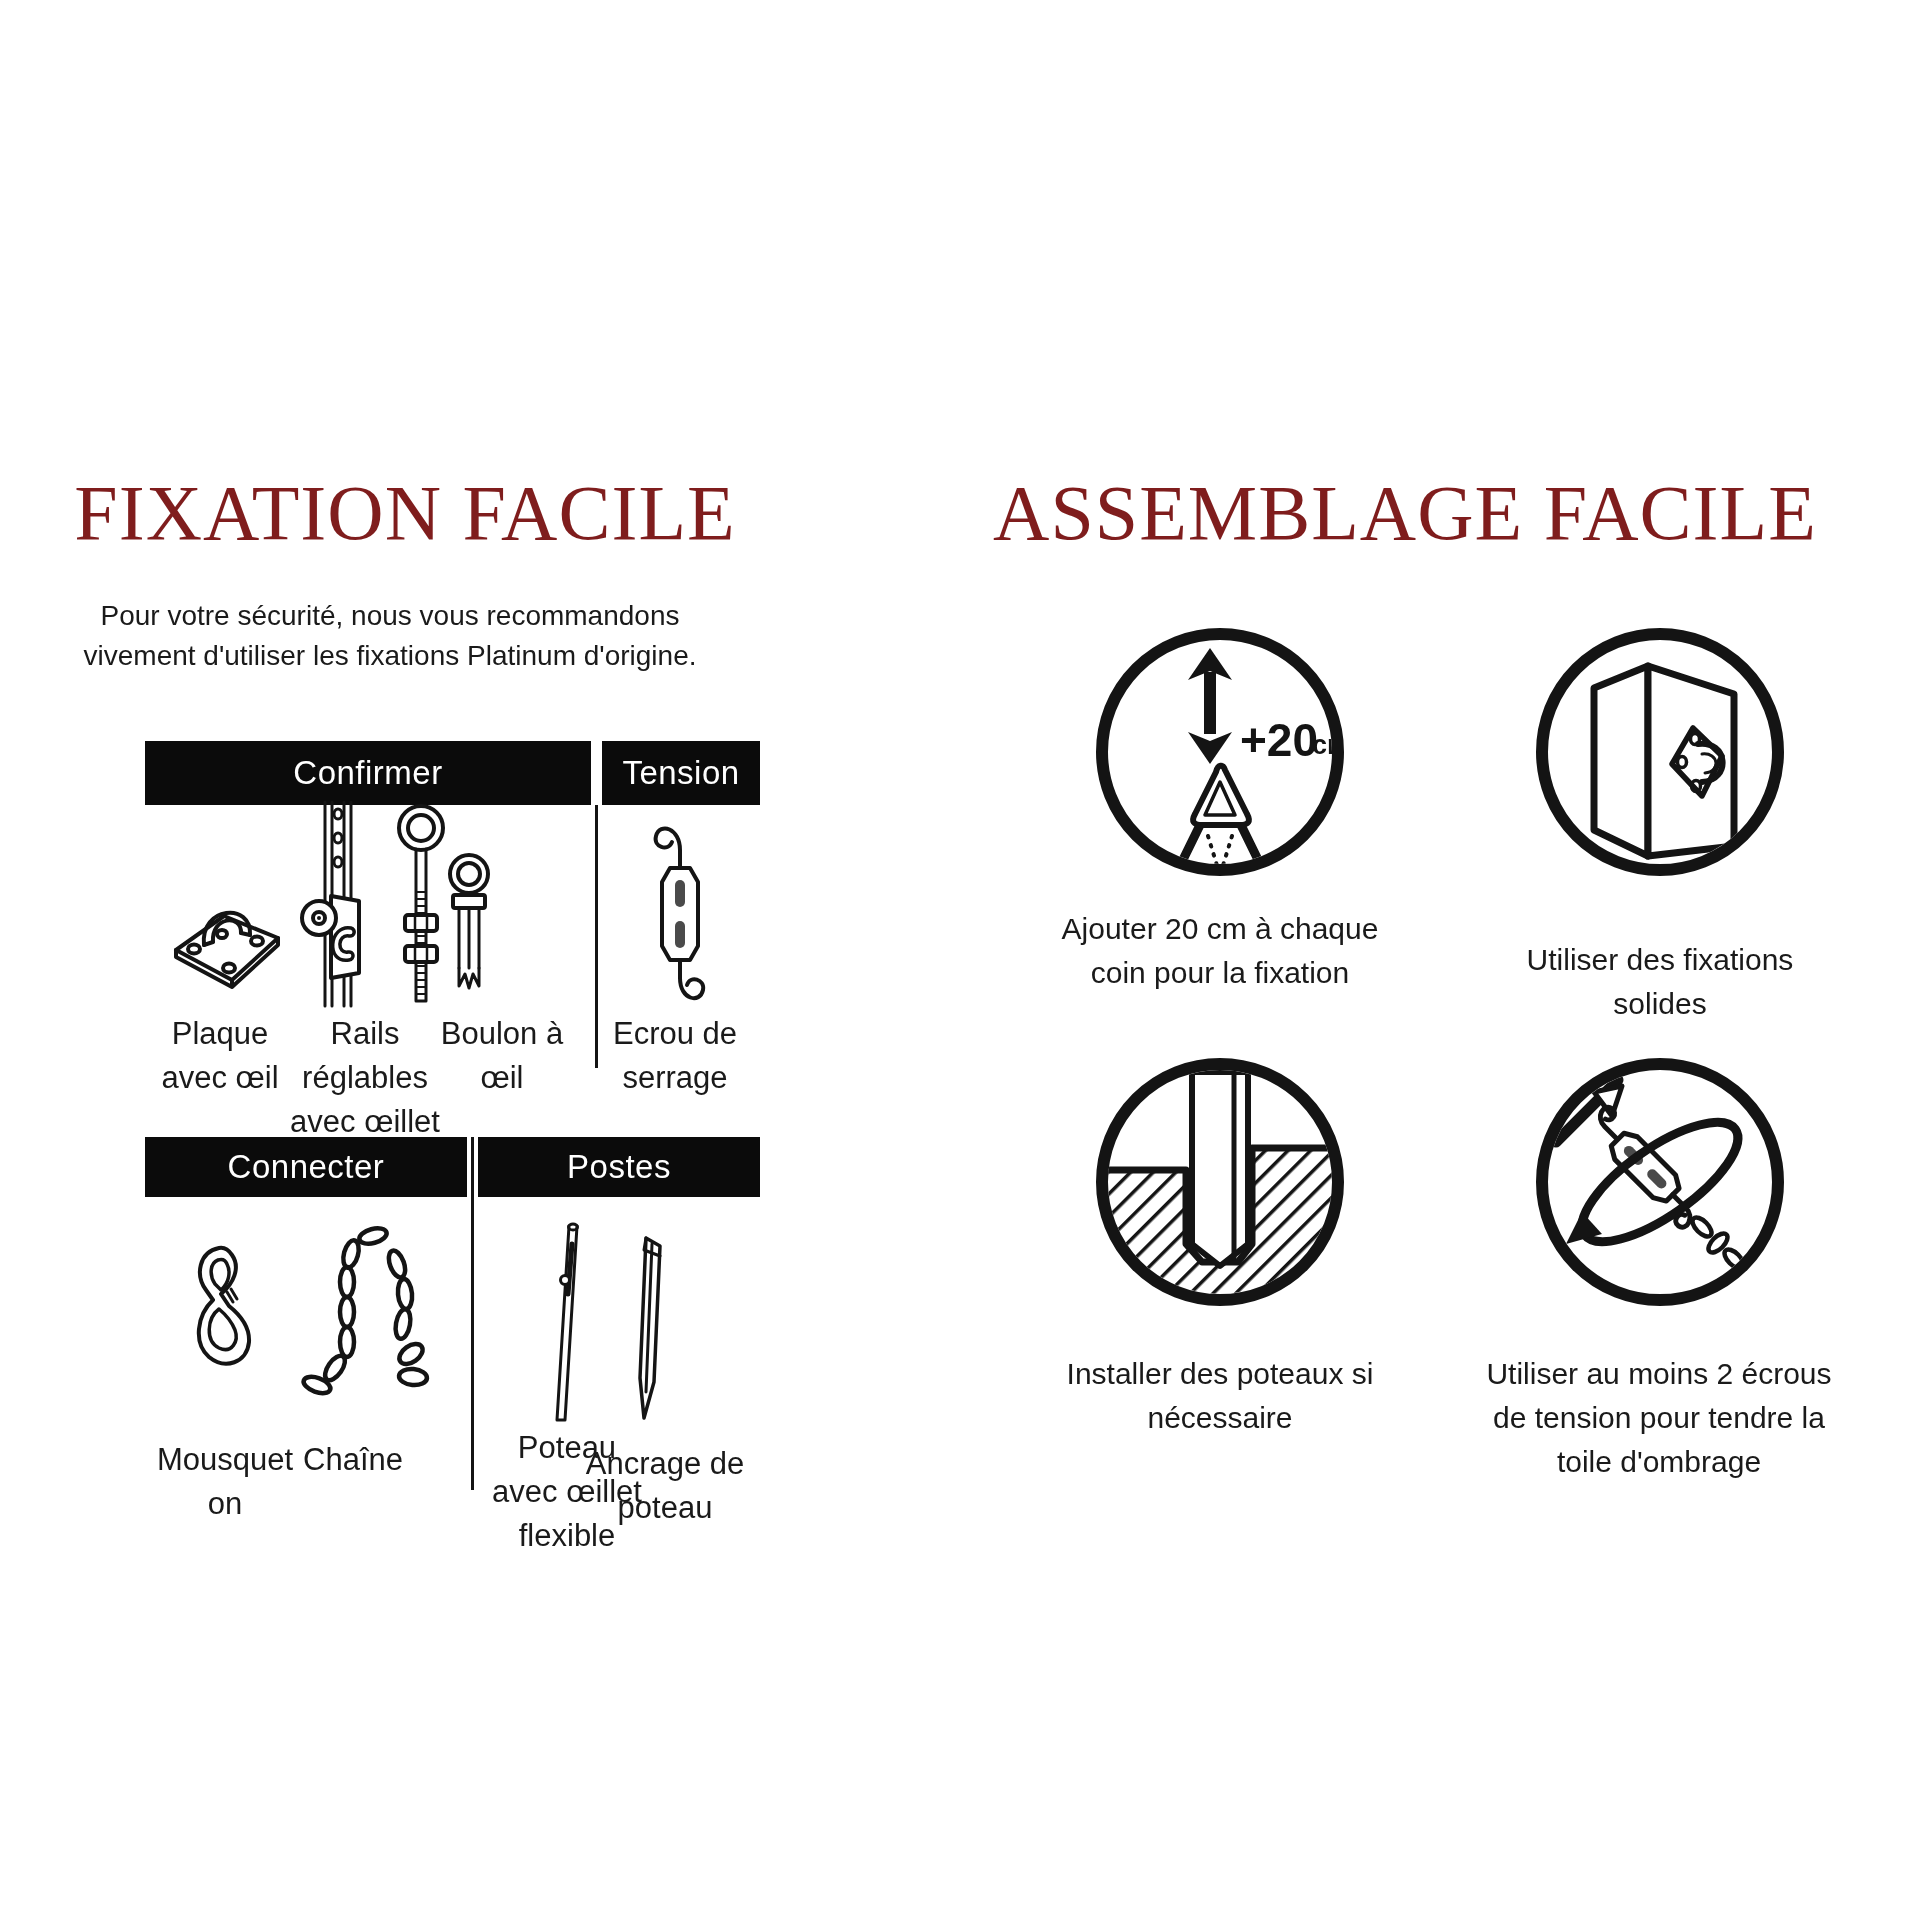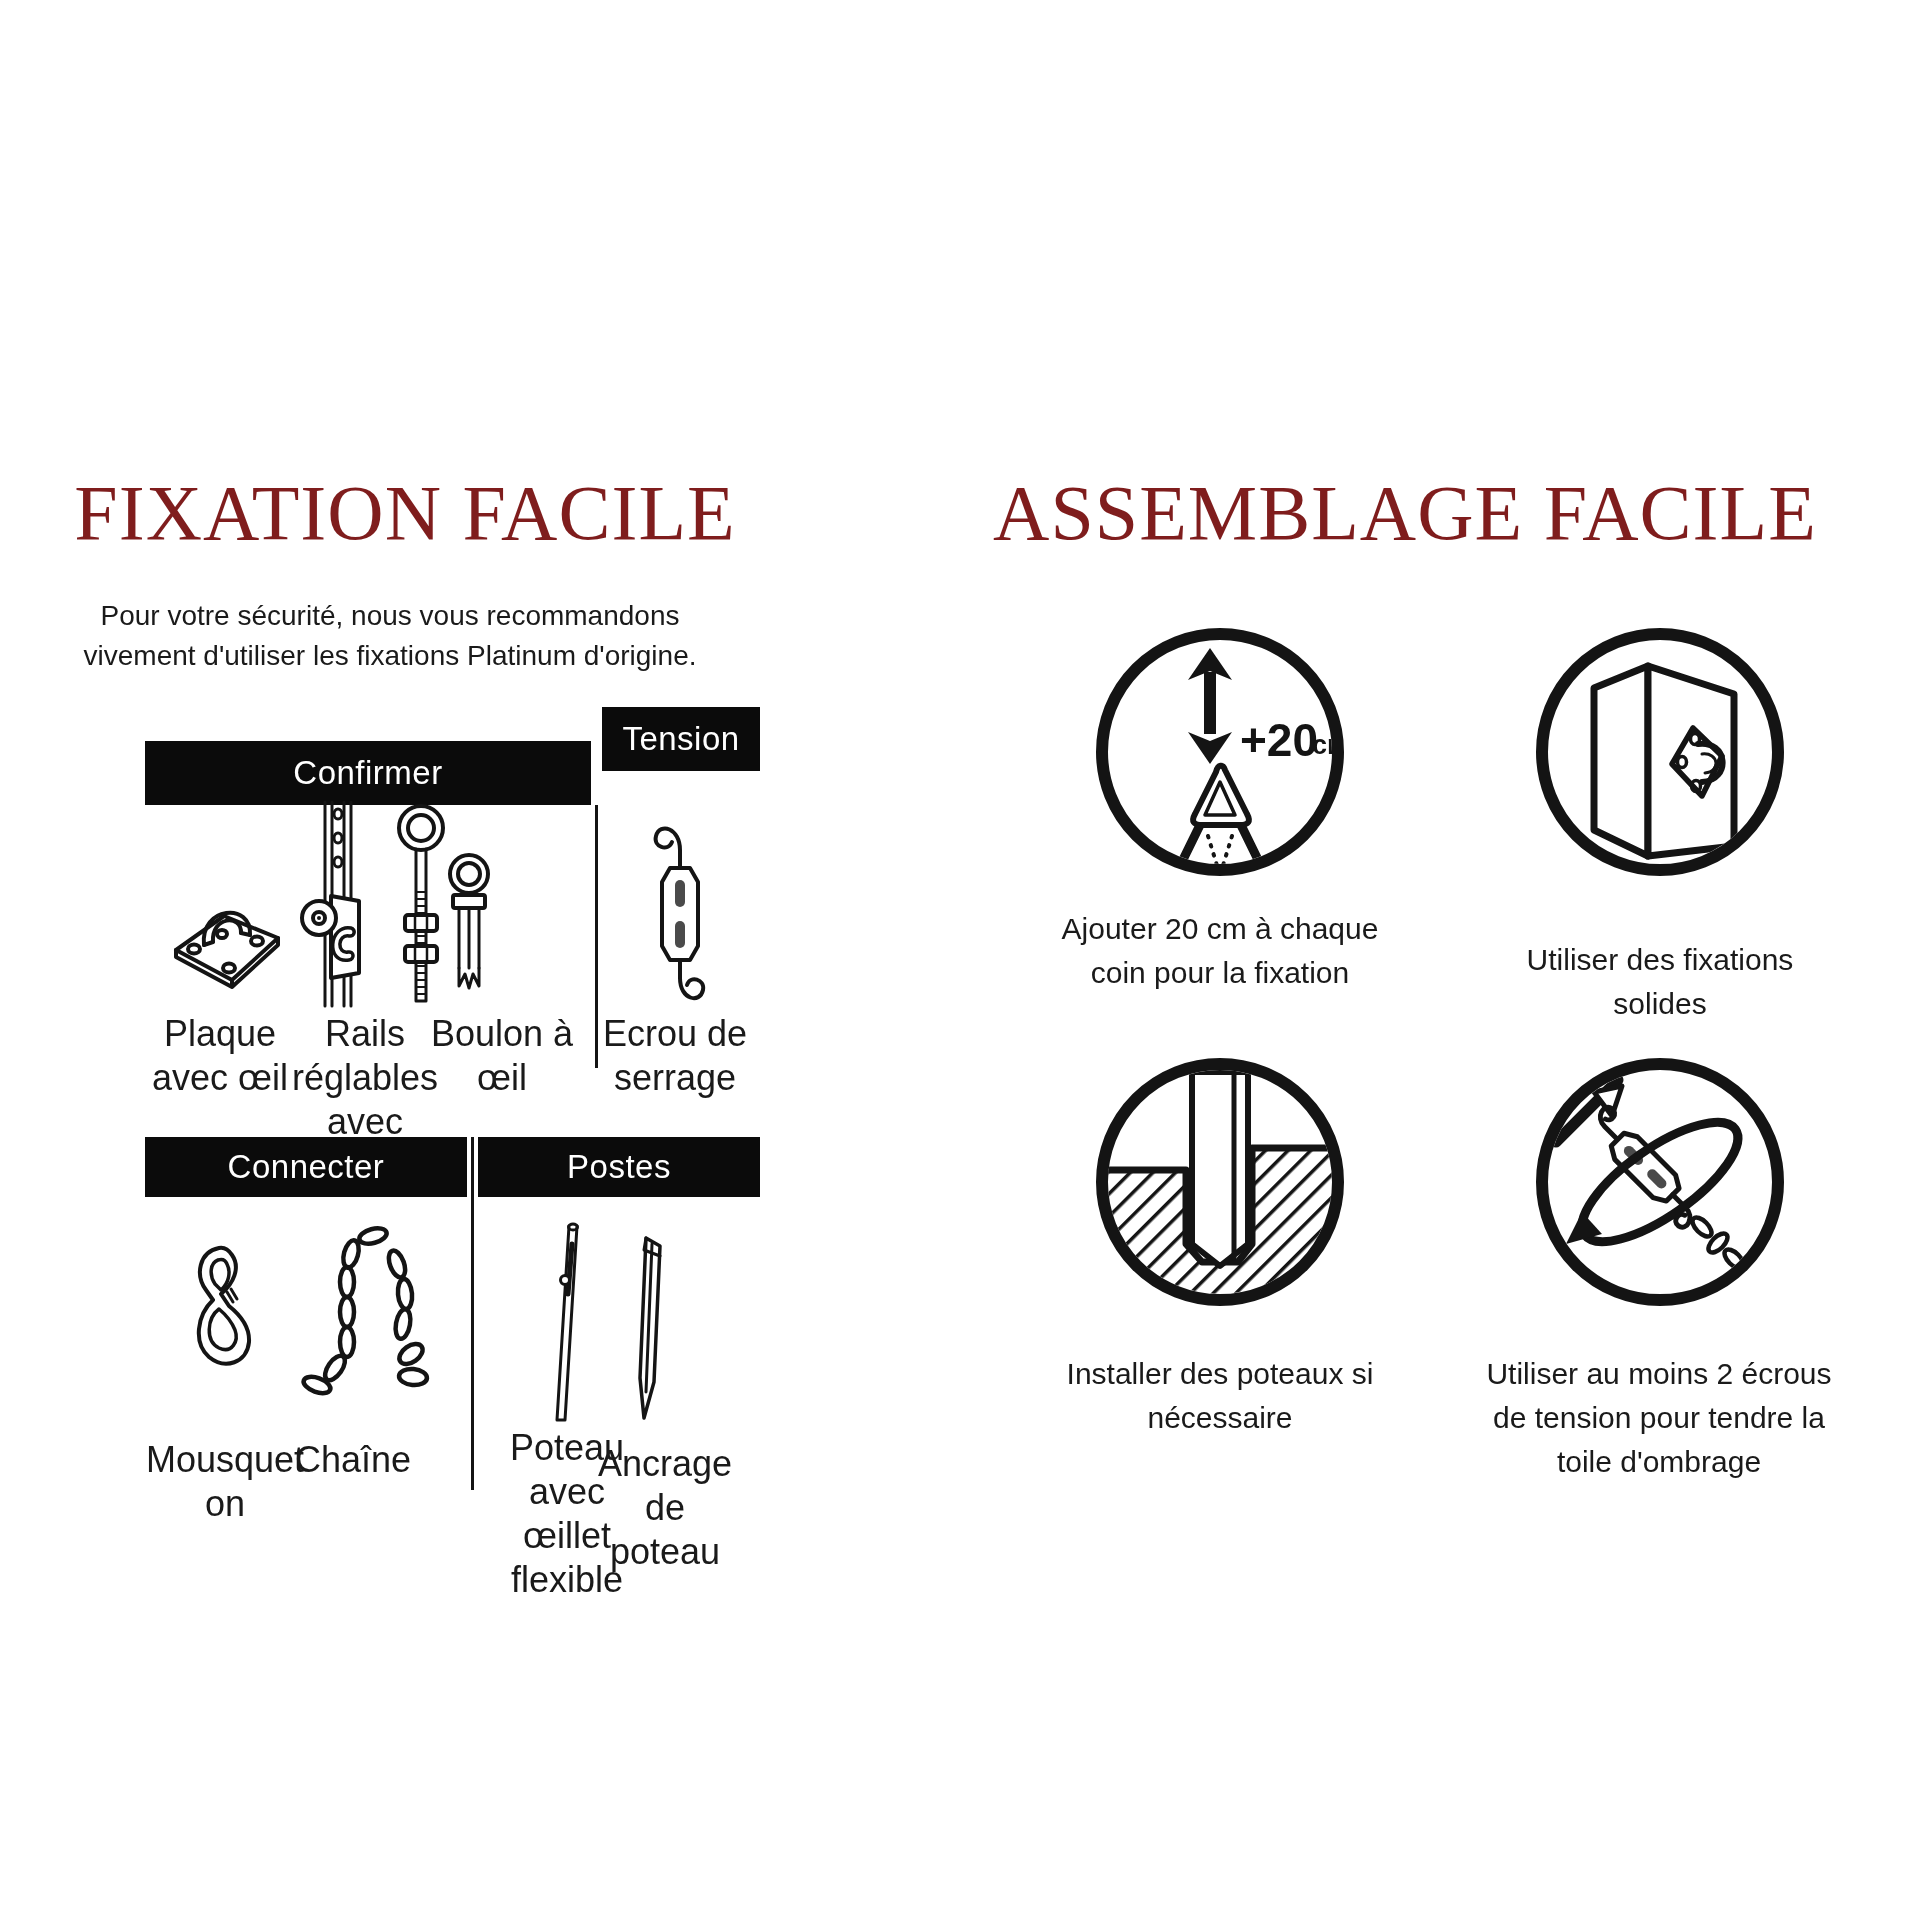--- a/index.html
+++ b/index.html
@@ -3,21 +3,21 @@
 <meta charset="utf-8">
 <style>
   html,body{margin:0;padding:0;background:#fff;}
   body{width:1920px;height:1920px;font-family:"Liberation Sans","DejaVu Sans",sans-serif;color:#141414;}
   .page{position:relative;width:1920px;height:1920px;background:#fff;overflow:hidden;}
   .serif-title{position:absolute;font-family:"Liberation Serif","DejaVu Serif",serif;font-size:78px;letter-spacing:1px;color:#7f1d1d;text-align:center;white-space:nowrap;}
   .sub{position:absolute;font-size:28px;line-height:40px;text-align:center;white-space:pre-line;color:#1a1a1a;}
   .bar{position:absolute;background:#0b0b0b;color:#ffffff;display:flex;align-items:center;justify-content:center;font-size:33px;letter-spacing:.5px;}
   .vline{position:absolute;width:3px;background:#141414;}
   .ic{position:absolute;}
-  .lbl{position:absolute;font-size:36px;line-height:44px;text-align:center;white-space:pre-line;color:#1a1a1a;}
+  .lbl{position:absolute;font-size:31px;line-height:44px;text-align:center;white-space:pre-line;color:#1a1a1a;}
   .cap{position:absolute;font-size:30px;line-height:44px;text-align:center;white-space:pre-line;color:#1a1a1a;}
   .circ{position:absolute;width:260px;height:260px;}
   svg{display:block;overflow:visible;}
   .ln{stroke:#141414;fill:none;stroke-width:4;stroke-linecap:round;stroke-linejoin:round;}
   .lnw{stroke:#141414;fill:#ffffff;stroke-width:4;stroke-linecap:round;stroke-linejoin:round;}
   .thick{stroke:#141414;fill:none;stroke-width:7;stroke-linecap:round;stroke-linejoin:round;}
   .thickw{stroke:#141414;fill:#ffffff;stroke-width:7;stroke-linecap:round;stroke-linejoin:round;}
   .fillb{fill:#141414;stroke:none;}
 </style>
 </head>
@@ -25,21 +25,21 @@
 
 <div class="page">
 
   <div class="serif-title" style="left:65px;top:468px;width:680px;">FIXATION FACILE</div>
   <div class="sub" style="left:50px;top:596px;width:680px;">Pour votre sécurité, nous vous recommandons
 vivement d'utiliser les fixations Platinum d'origine.</div>
 
   <div class="bar" style="left:145px;top:741px;width:446px;height:64px;">
     <span>Confirmer</span>
   </div>
-  <div class="bar" style="left:602px;top:707px;width:158px;height:64px;">
+  <div class="bar" style="left:602px;top:741px;width:158px;height:64px;">
     <span>Tension</span>
   </div>
   <div class="vline" style="left:595px;top:805px;height:263px;"></div>
 
   <div class="ic" style="left:160px;top:888px;">
     <svg width="130" height="110" viewBox="0 0 130 110">
       <path class="ln" d="M16 62 L64 28 L118 50 L72 92 Z"></path>
       <path class="ln" d="M16 62 L16 69 L72 99 L72 92 M118 50 L118 57 L72 99"></path>
       <ellipse class="ln" cx="34" cy="61" rx="6" ry="4.5"></ellipse>
       <ellipse class="ln" cx="97" cy="53" rx="6" ry="4.5"></ellipse>

